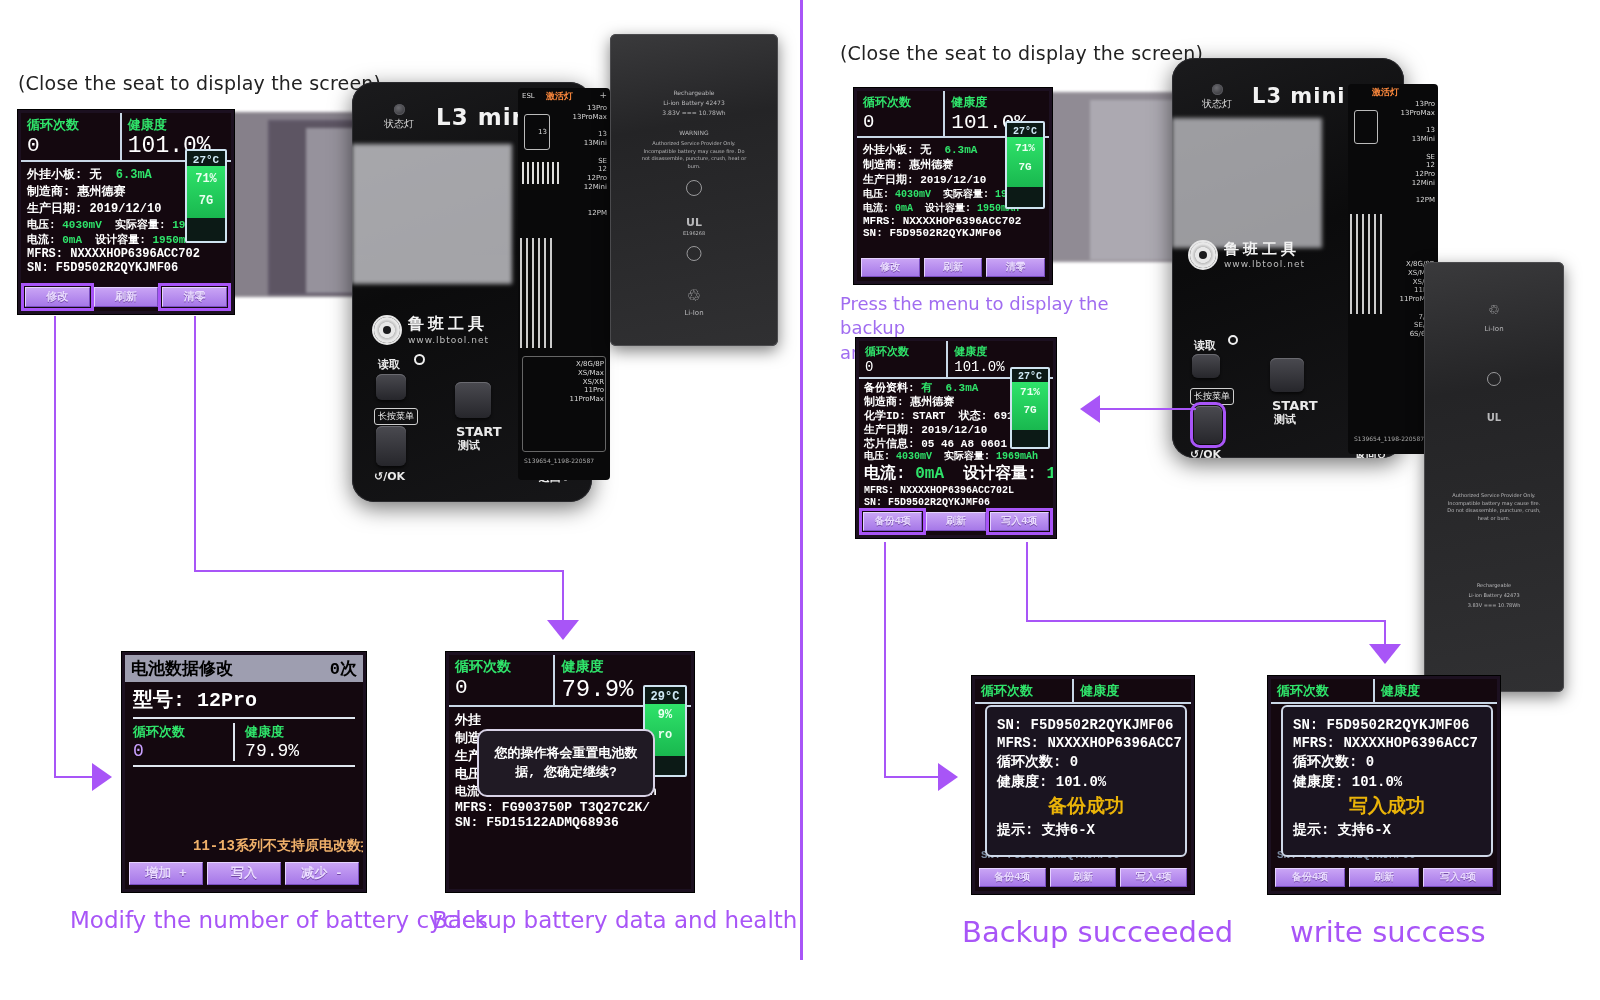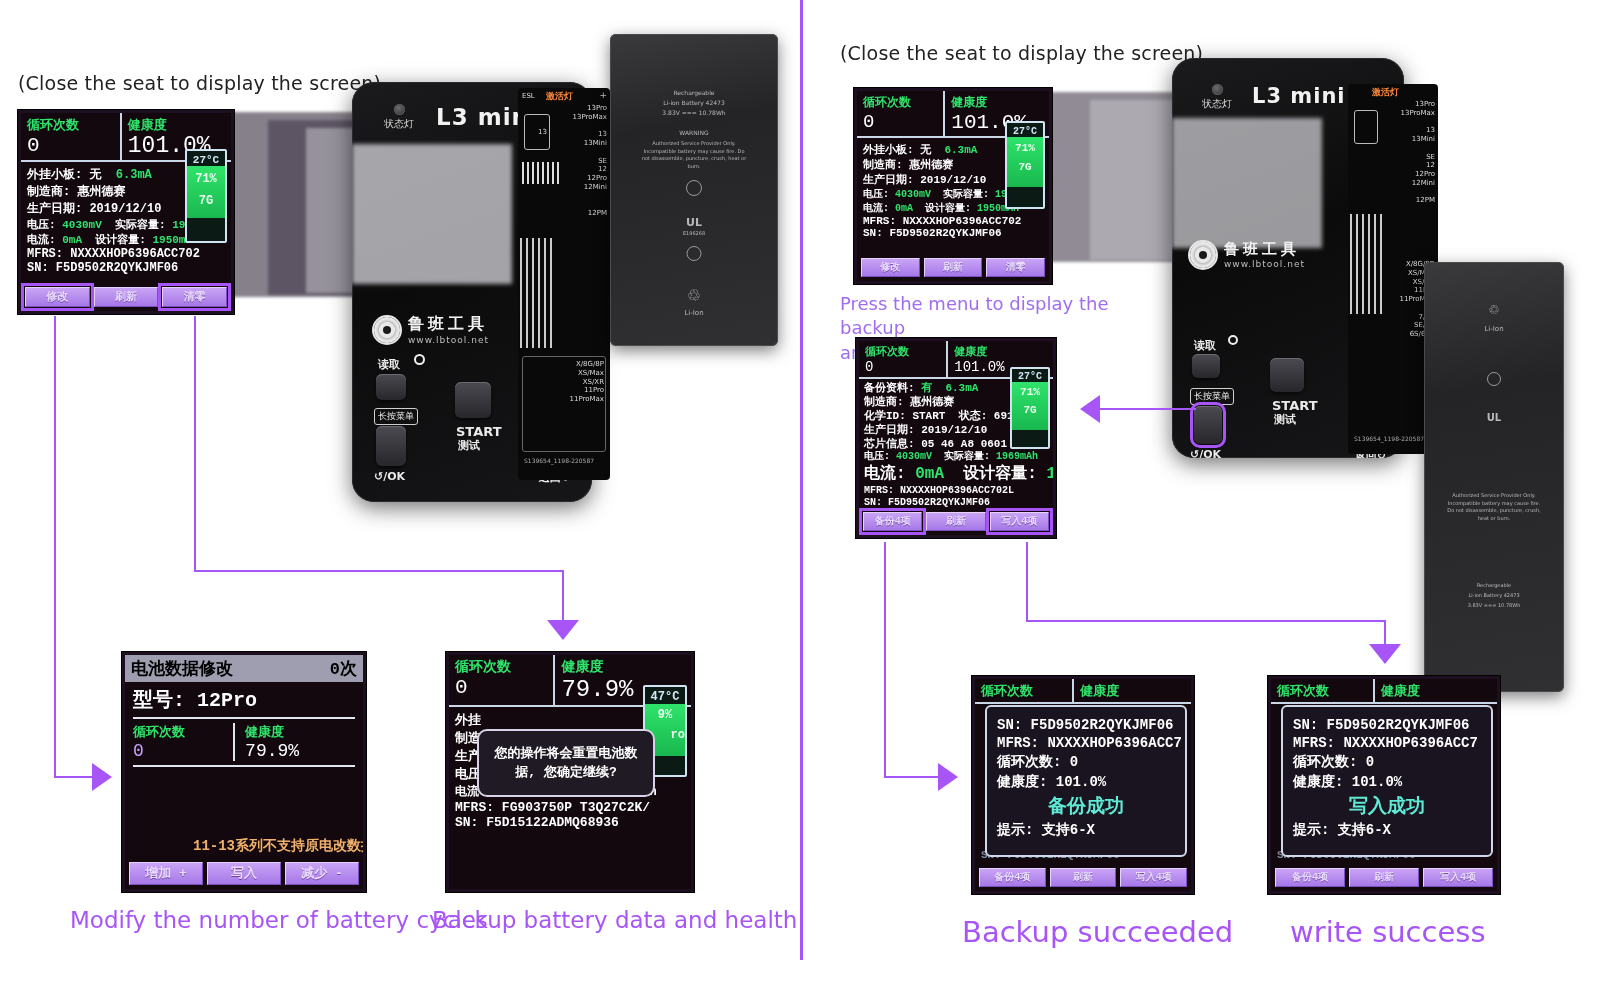--- a/index.html
+++ b/index.html
@@ -133,21 +133,21 @@
   .arrow-l { position:absolute; width:0;height:0; border-top:14px solid transparent; border-bottom:14px solid transparent; border-right:20px solid #a855f7; }
 
   .modal {
     position:absolute; background:#201a24; border:2px solid #d8d2e6; border-radius:10px;
     color:#fff; font-weight:bold; text-align:center; display:flex; align-items:center; justify-content:center;
   }
   .modal2 {
     position:absolute; background:#1a1420; border:2px solid #cfd8e8; border-radius:6px;
     color:#fff; padding:8px 10px;
   }
-  .modal2 .ok { color:#5eead4; font-size:19px; font-weight:bold; text-align:center; margin:2px 0; }
+  .modal2 .ok { color:#eab308; font-size:19px; font-weight:bold; text-align:center; margin:2px 0; }
   .modal2 .l { font-size:14px; font-weight:bold; white-space:nowrap; margin:2px 0; }
 </style>
 </head>
 <body>
 
 <div class="divider"></div>
 
 <div class="caption-note" style="left:18px; top:72px;">(Close the seat to display the screen)</div>
 
 <div class="ghost" style="left:232px; top:112px; width:215px; height:185px; background:#241a2b; opacity:.55; border:2px solid #2a2030;"></div>
@@ -347,24 +347,24 @@
     <div class="row">
       <span>MFRS:</span>
       <span>FG903750P T3Q27C2K/</span>
     </div>
     <div class="row">
       <span>SN:</span>
       <span>F5D15122ADMQ68936</span>
     </div>
   </div>
   <div class="batt" style="right:4px; top:30px; width:44px; height:92px;">
-    <div class="cell" style="font-size:12px; padding-top:3px;">47°C</div>
+    <div class="cell" style="font-size:12px; padding-top:3px;">29°C</div>
     <div class="fill" style="font-size:12px; height:52px; padding-top:4px;">
       <span>9%</span>
-      <div style="margin-top:6px;text-align:right;">ro</div>
+      <div style="margin-top:6px;">ro</div>
     </div>
   </div>
   <div class="modal" style="left:28px; top:74px; width:178px; height:68px; font-size:13px; padding:0 10px; line-height:1.5;">您的操作将会重置电池数据, 您确定继续?</div>
 </div>
 <div class="bottom-label" style="left:432px; top:907px;">Backup battery data and health</div>
 
 <div class="caption-note" style="left:840px; top:42px;">(Close the seat to display the screen)</div>
 
 <div class="ghost" style="left:1050px; top:92px; width:190px; height:170px; background:#241a2b; opacity:.5; border:2px solid #2a2030;"></div>
 <div class="ghost" style="left:1090px; top:100px; width:190px; height:160px; background:#cfcfd6; opacity:.45;"></div>

